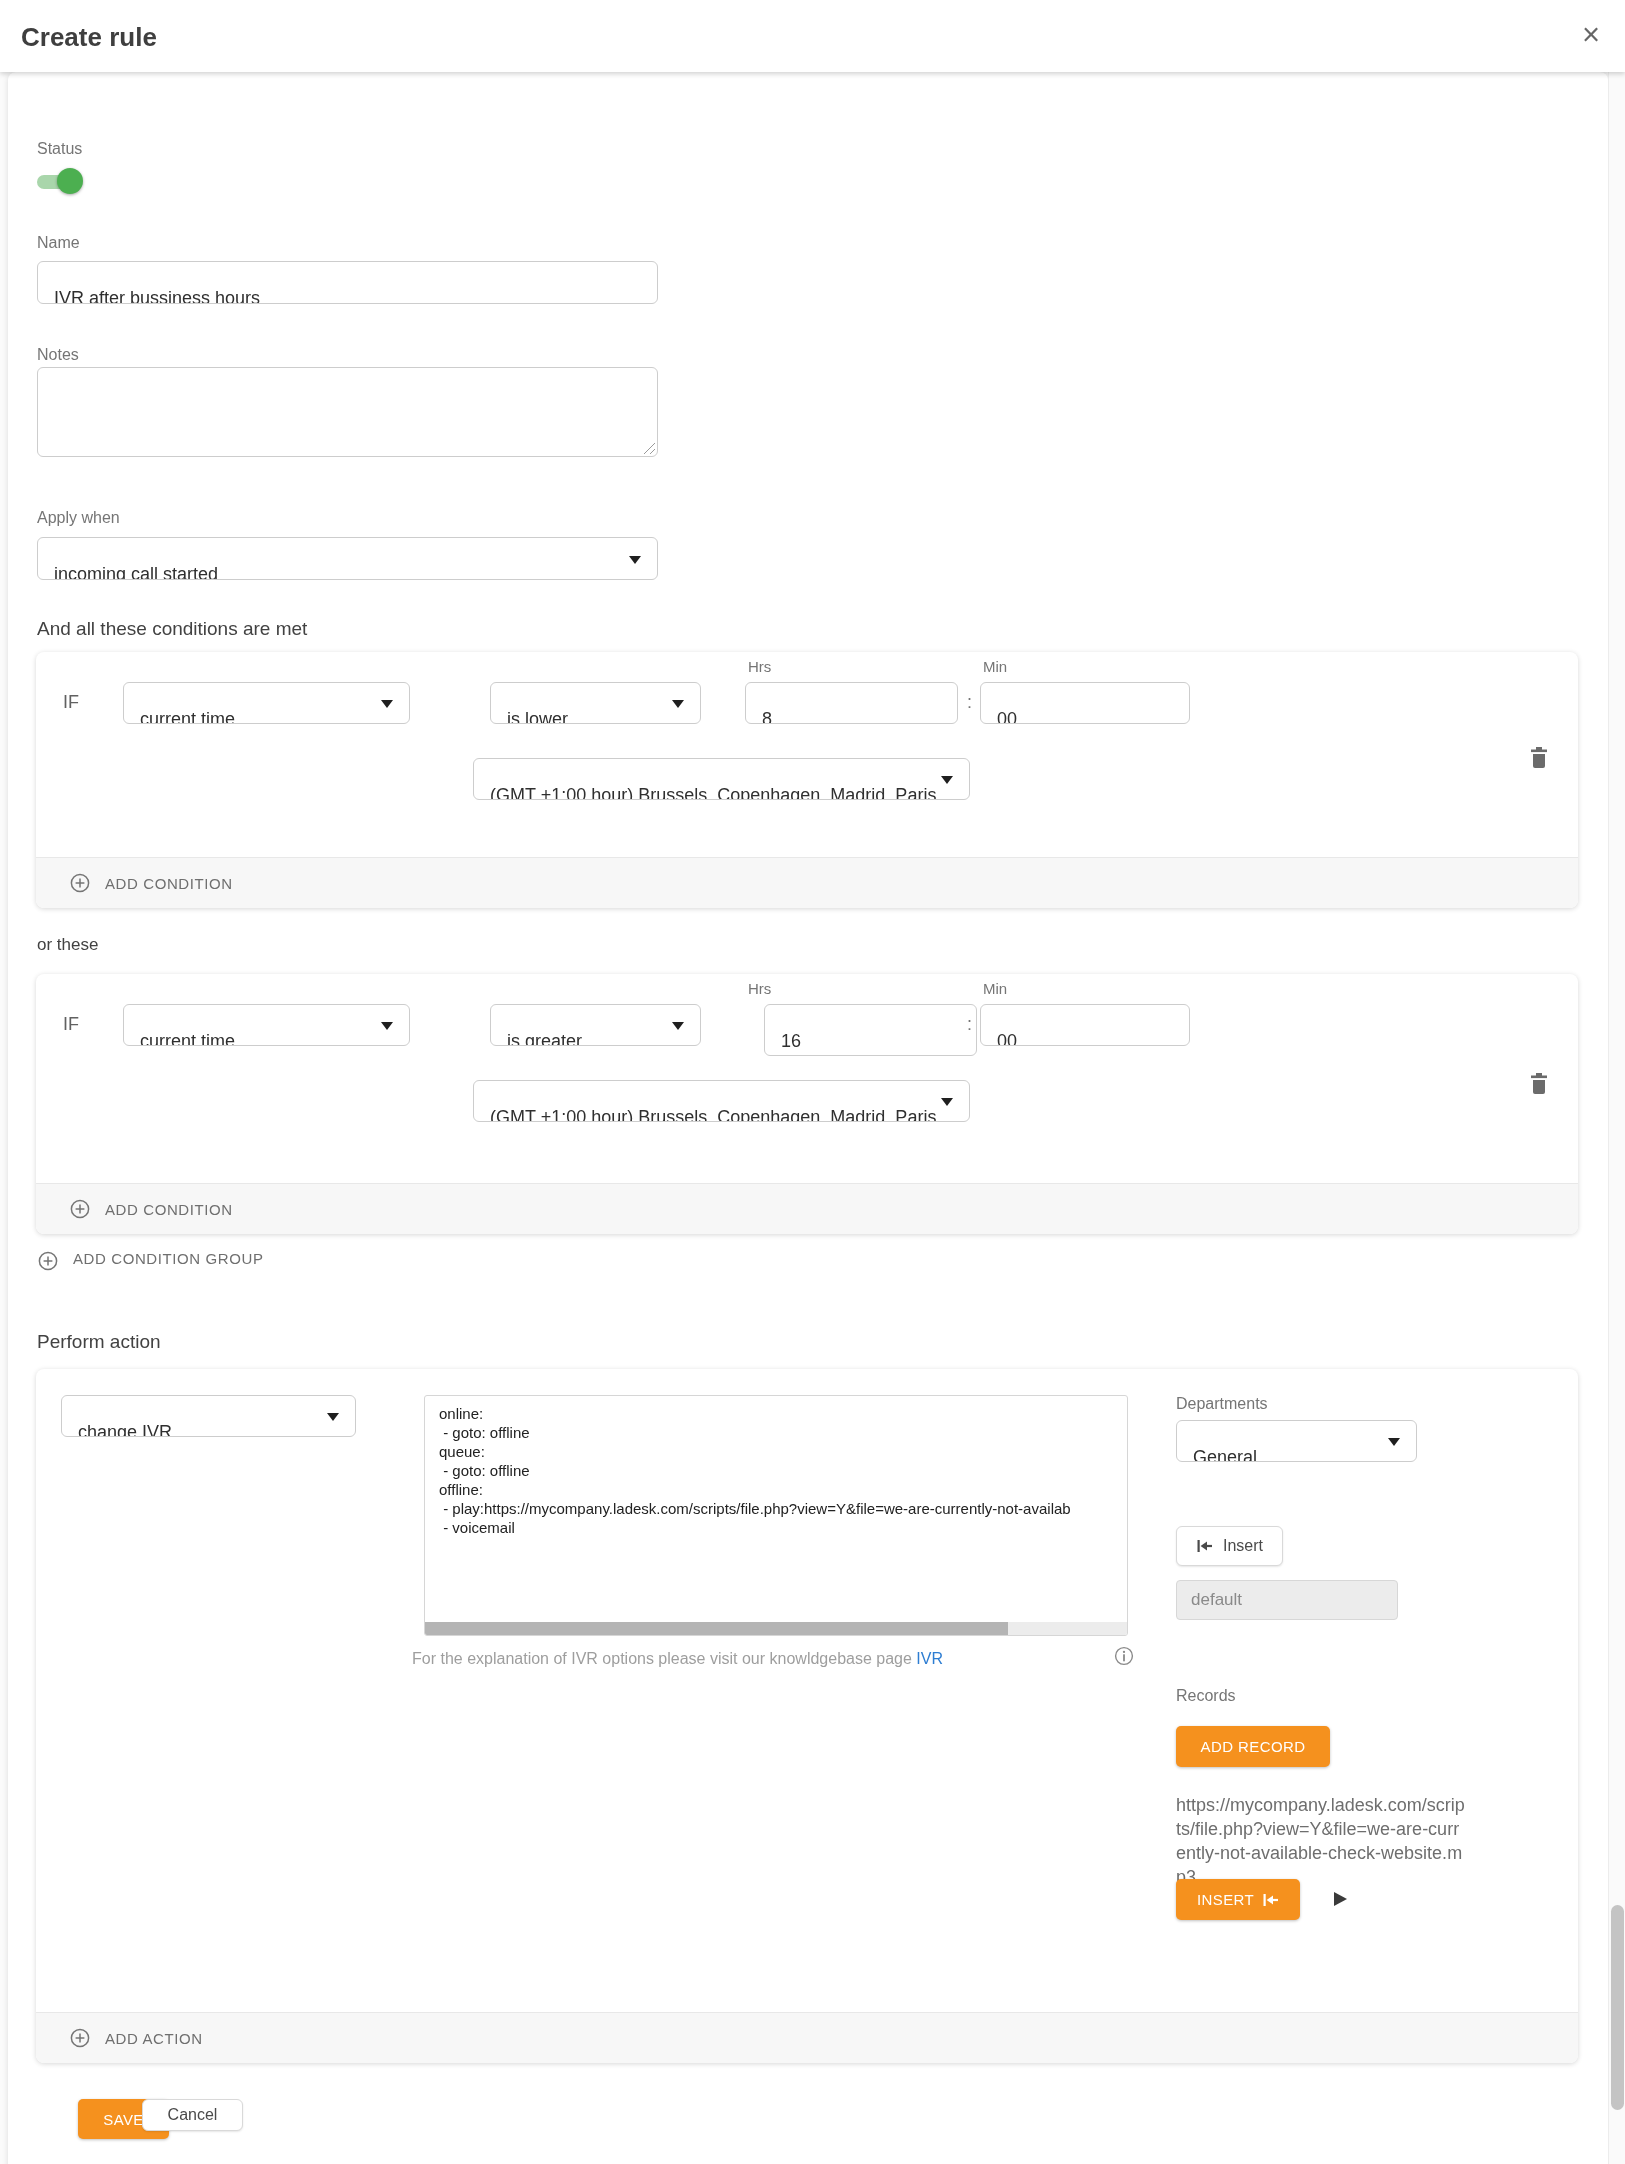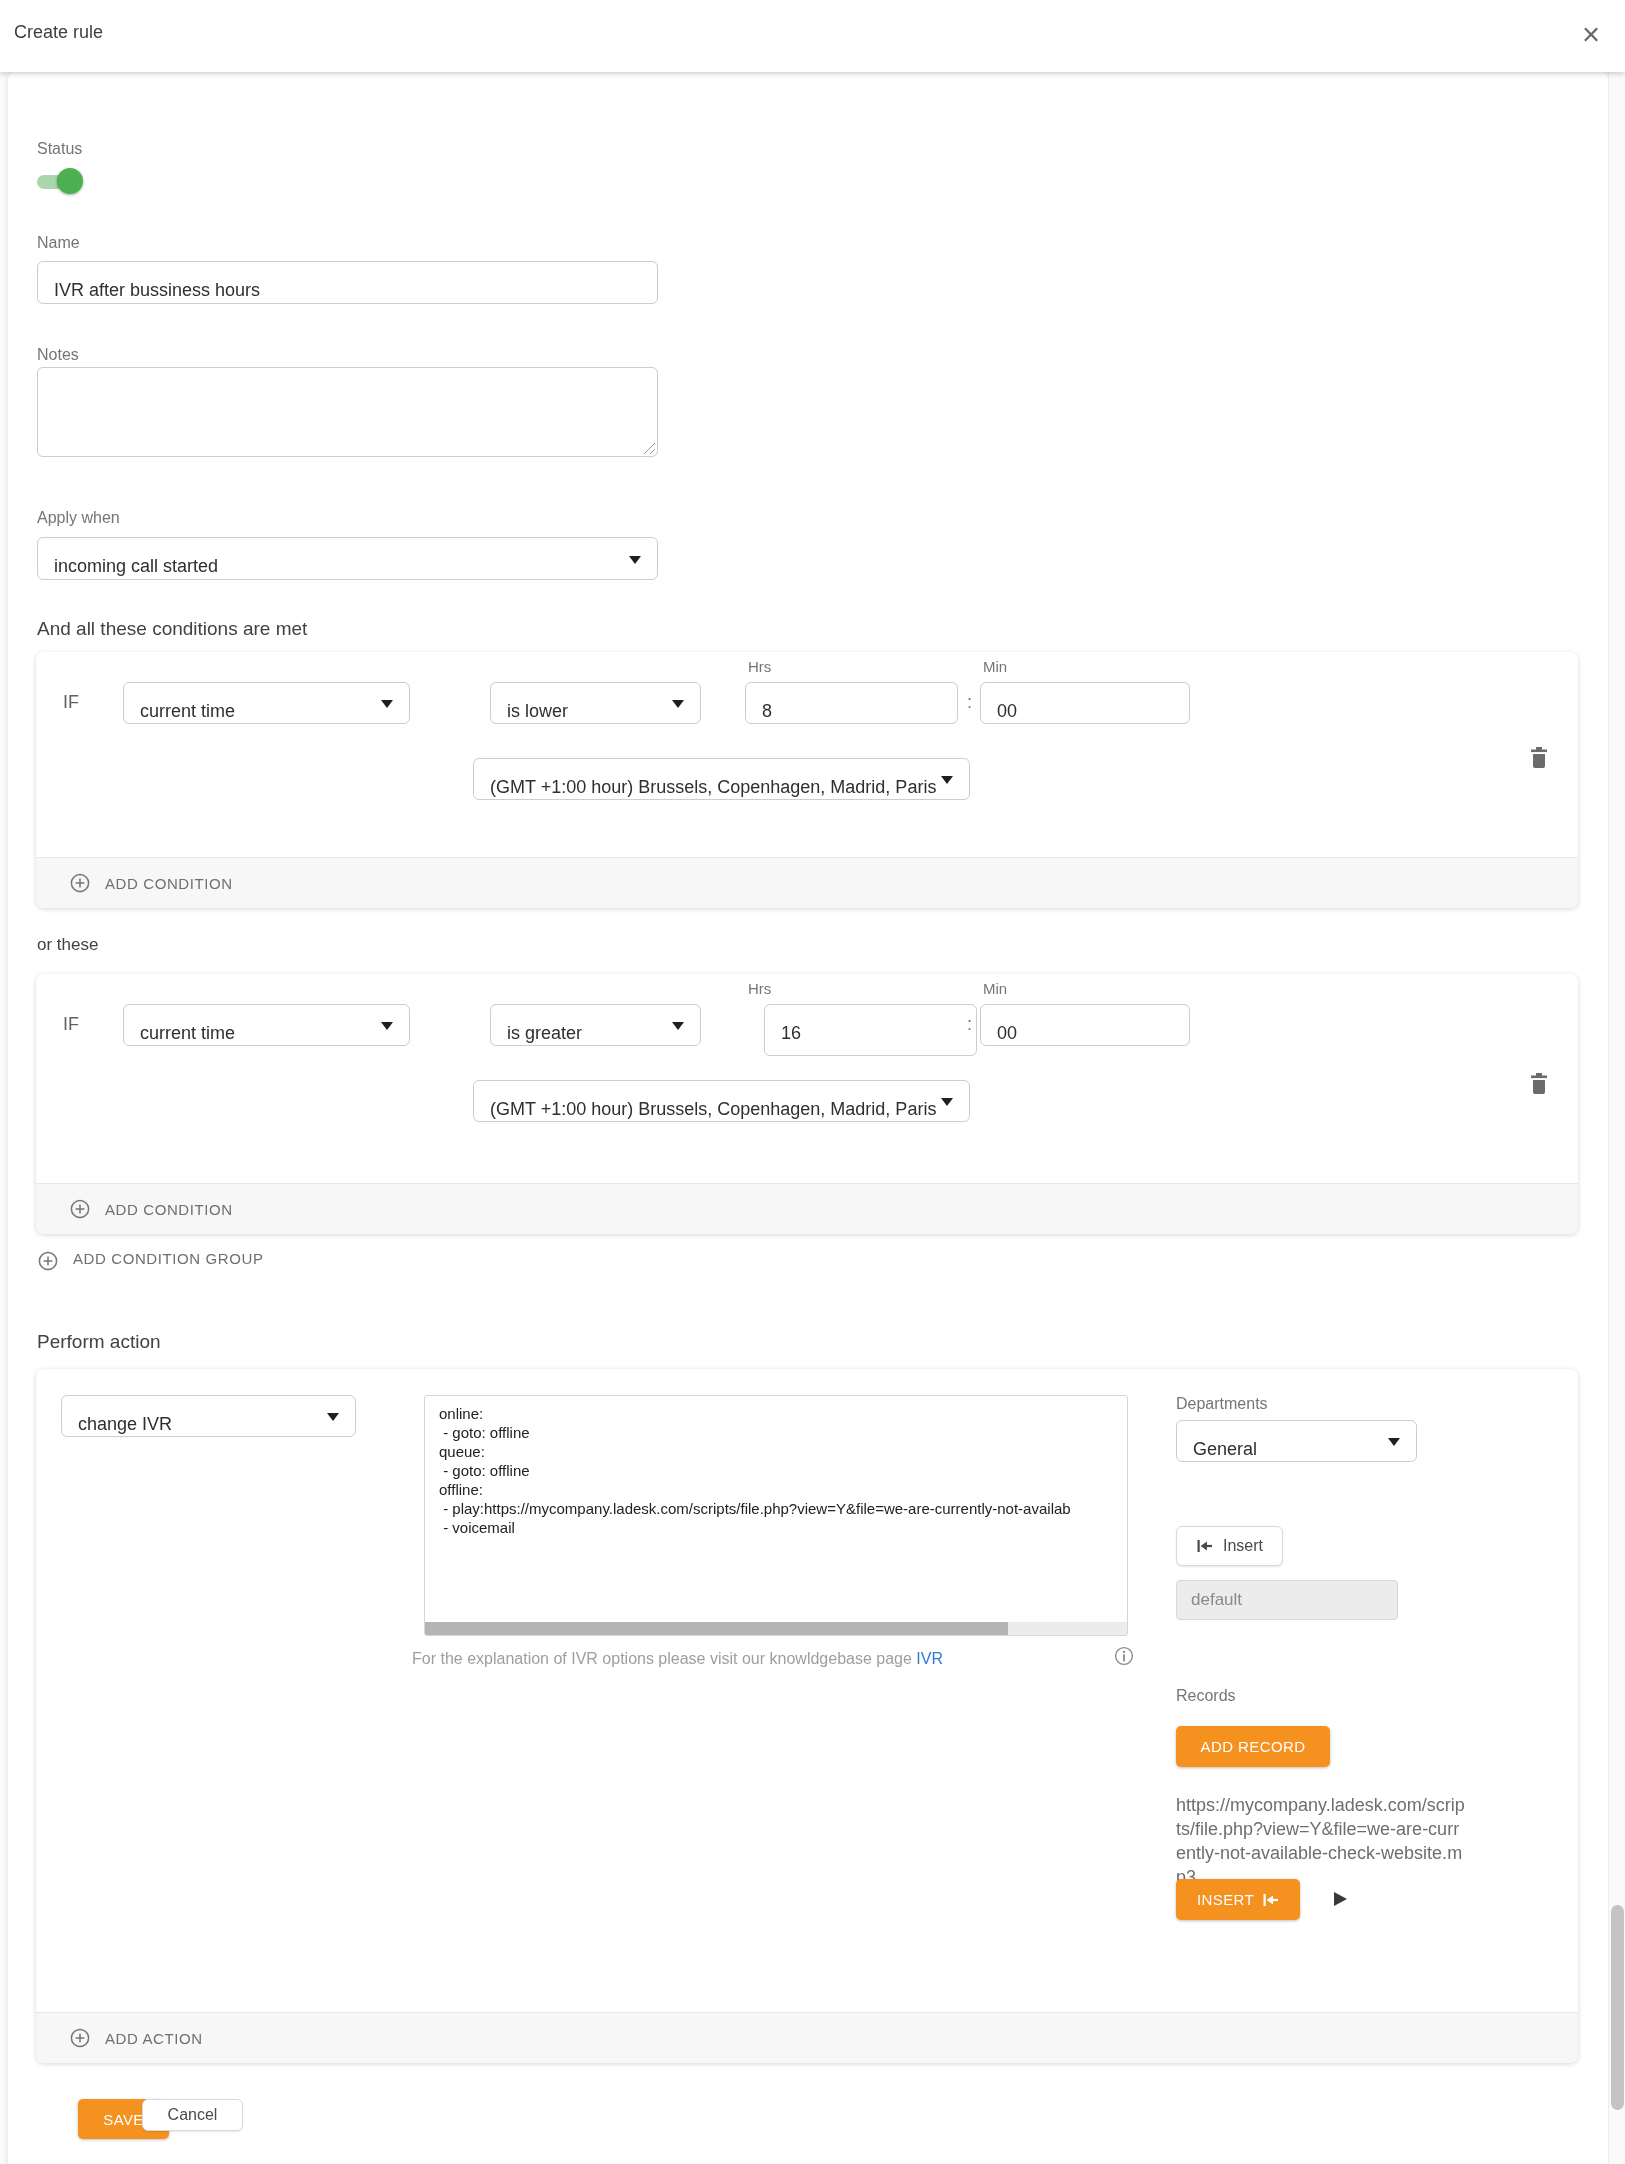--- a/index.html
+++ b/index.html
@@ -10,22 +10,22 @@
     position:relative;
     overflow:hidden;
     color:#303030;
   }
   
   .appbar {
     position:absolute; left:0; top:0; width:1625px; height:72px;
     background:#ffffff; box-shadow:0 2px 5px rgba(0,0,0,0.18); z-index:20;
   }
   .appbar-title {
-    position:absolute; left:14px; top:22px;
-    font-size:18px; font-weight:normal; color:#3f3f3f;
+    position:absolute; left:21px; top:22px;
+    font-size:26px; font-weight:bold; color:#3f3f3f;
   }
   .close-btn {
     position:absolute; right:14px; top:16px; width:40px; height:40px;
     font-size:31px; color:#666; text-align:center; line-height:38px;
     cursor:pointer; font-weight:300;
   }
   
   .sheet {
     position:absolute; left:8px; top:72px; width:1600px; height:2112px;
     background:#ffffff; border-radius:8px 8px 0 0;
@@ -34,21 +34,21 @@
   }
   .lbl { position:absolute; font-size:16px; color:#757575; }
   .heading { position:absolute; font-size:19px; color:#424242;text-align:right; }
   
   .toggle { position:absolute; left:29px; top:96px; width:48px; height:27px; cursor:pointer; }
   .toggle-track { position:absolute; left:0; top:7px; width:40px; height:14px; border-radius:7px; background:#a9d6ab; }
   .toggle-thumb { position:absolute; left:20px; top:0; width:26px; height:26px; border-radius:50%; background:#4caf50; box-shadow:0 1px 3px rgba(0,0,0,0.35); }
   
   .tbox {
     position:absolute; background:#fff; border:1px solid #cdcdcd; border-radius:6px;
-    font-size:18px; color:#2f2f2f; padding:8px 16px; line-height:41px; white-space:nowrap; overflow:hidden;
+    font-size:18px; color:#2f2f2f; padding:16px 16px; line-height:41px; white-space:nowrap; overflow:hidden;
   }
   textarea.tbox { line-height:22px; padding:10px 16px; resize:none; font-family:"Liberation Sans",sans-serif; }
   .resize-handle {
     position:absolute; width:12px; height:12px;
     background:repeating-linear-gradient(-45deg, transparent, transparent 3px, #9a9a9a 3px, #9a9a9a 4.2px);
     -webkit-clip-path:polygon(100% 0, 100% 100%, 0 100%); clip-path:polygon(100% 0, 100% 100%, 0 100%);
   }
   .select { cursor:pointer; }
   .caret {
     position:absolute; right:16px; top:50%; margin-top:-3px;

